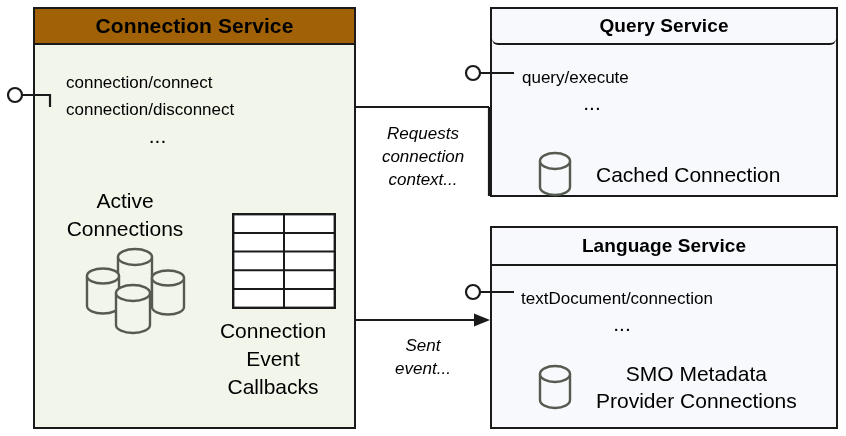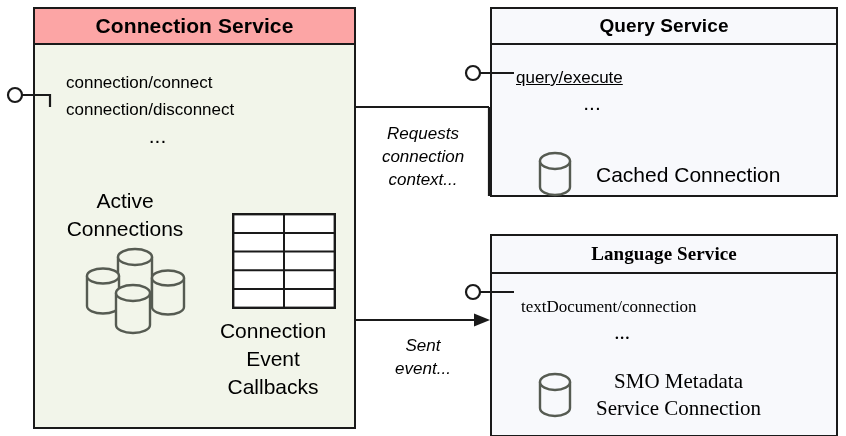--- a/index.html
+++ b/index.html
@@ -50,45 +50,45 @@
   #connection-service {
     left: 33px;
     top: 7px;
     width: 323px;
     height: 422px;
     background: #f2f5ea;
   }
   #connection-service .title-bar {
     height: 36px;
     font-size: 21px;
-    background: #fca5a5;
+    background: #a16207;
   }
 
   
   #query-service {
     left: 490px;
     top: 7px;
     width: 348px;
     height: 190px;
     background: #f8f9fc;
   }
   #query-service .title-bar {
     height: 36px;
     font-size: 19px;
     background: #f8f9fc;
+    border-radius: 6px;
   }
 
   
   #language-service {
     left: 490px;
-    top: 234px;
+    top: 226px;
     width: 348px;
     height: 203px;
     background: #f8f9fc;
-    font-family: Liberation Serif, serif;
   }
   #language-service .title-bar {
     height: 38px;
     font-size: 19px;
     background: #f8f9fc;
   }
 
   
   .iface-line {
     position: absolute;
@@ -103,21 +103,21 @@
     text-align: center;
     white-space: nowrap;
   }
 
   
   #cs-op1 { left: 31px; top: 24px; }
   #cs-op2 { left: 31px; top: 51px; }
   #cs-ellipsis { left: 0; top: 80px; width: 245px; }
 
   
-  #qs-op1 { left: 24px; top: 19px; text-decoration: underline; }
+  #qs-op1 { left: 30px; top: 19px; }
   #qs-ellipsis { left: 0; top: 47px; width: 200px; }
 
   
   #ls-op1 { left: 29px; top: 19px; }
   #ls-ellipsis { left: 0; top: 47px; width: 260px; }
 
   
   .artifact-label {
     position: absolute;
     font-size: 21px;
@@ -301,21 +301,21 @@
 
       <div class="artifact-row" id="ls-artifact">
         <svg class="icon" width="34" height="46" viewBox="0 0 34 46">
           <g fill="#f8f9fc" stroke="#565b52" stroke-width="2.4" stroke-linejoin="round" stroke-linecap="round">
             <path d="M 2 10 v 26 a 15 8 0 0 0 30 0 v -26"></path>
             <ellipse cx="17" cy="10" rx="15" ry="8"></ellipse>
           </g>
         </svg>
         <div class="artifact-text two-line">
           <div>SMO Metadata</div>
-          <div>Service Connection</div>
+          <div>Provider Connections</div>
         </div>
       </div>
     </div>
   </div>
 
   <svg class="socket" style="left:464px; top:281px;" width="56" height="22" viewBox="0 0 56 22">
     <circle cx="9" cy="11" r="7" fill="#ffffff" stroke="#1a1a1a" stroke-width="2.2"></circle>
     <line x1="16" y1="11" x2="50" y2="11" stroke="#1a1a1a" stroke-width="2.2"></line>
   </svg>
 

